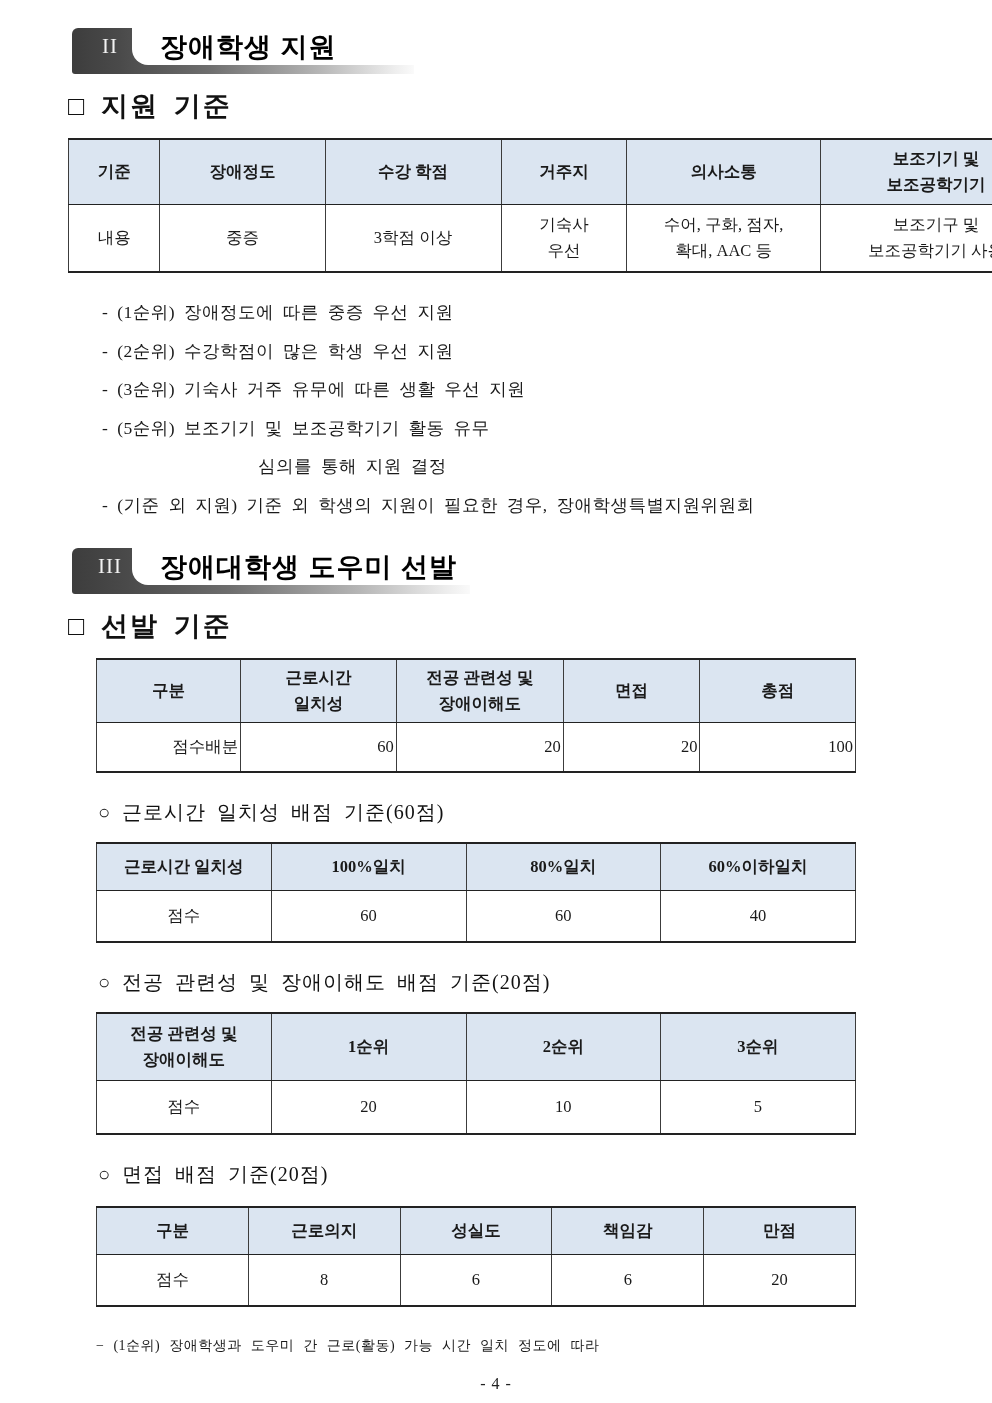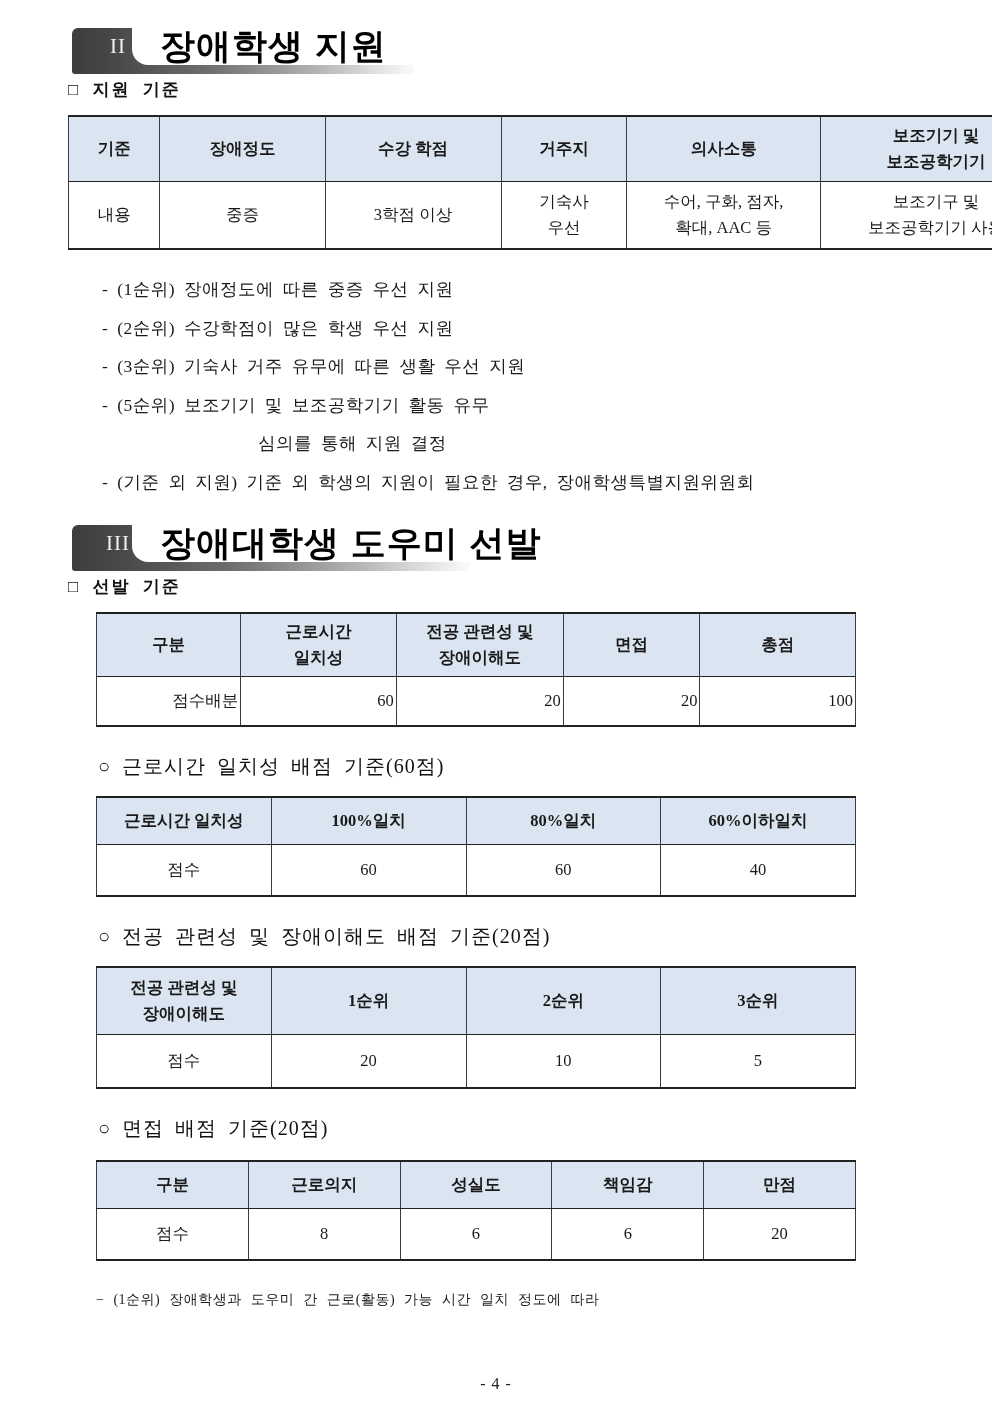--- a/index.html
+++ b/index.html
@@ -42,42 +42,43 @@
     right: -6px;
     height: 37px;
     background: #ffffff;
     border-bottom-left-radius: 16px;
     display: flex;
     align-items: center;
     padding-left: 28px;
   }
   .sec-header .badge {
     position: absolute;
-    left: 16px; top: 0;
+    left: 8px; top: 0;
     width: 60px; height: 37px;
     display: flex;
     align-items: center;
     justify-content: center;
     color: #f2f2f2;
     font-family: "Liberation Serif", "DejaVu Serif", serif;
     font-size: 21px;
     letter-spacing: 1px;
   }
   .sec-title {
     font-family: "Liberation Sans", "DejaVu Sans", sans-serif;
     font-weight: bold;
-    font-size: 35px;
+    font-size: 27px;
     letter-spacing: 1px;
     color: #000000;
     white-space: nowrap;
   }
 
   
   .sub-heading {
-    font-size: 17px;
+    margin-top: 10px;
+    font-size: 27px;
     font-weight: bold;
     letter-spacing: 2px;
     word-spacing: 6px;
     color: #111111;
   }
   .circle-heading {
     margin: 26px 0 0 30px;
     font-size: 20px;
     letter-spacing: 1px;
     word-spacing: 5px;

